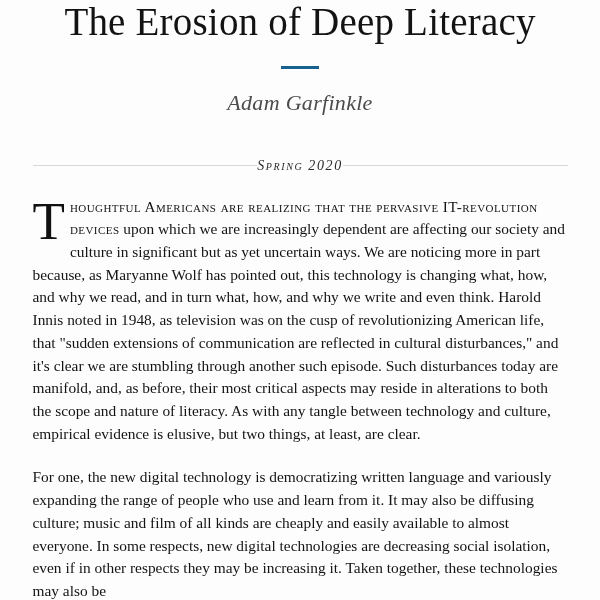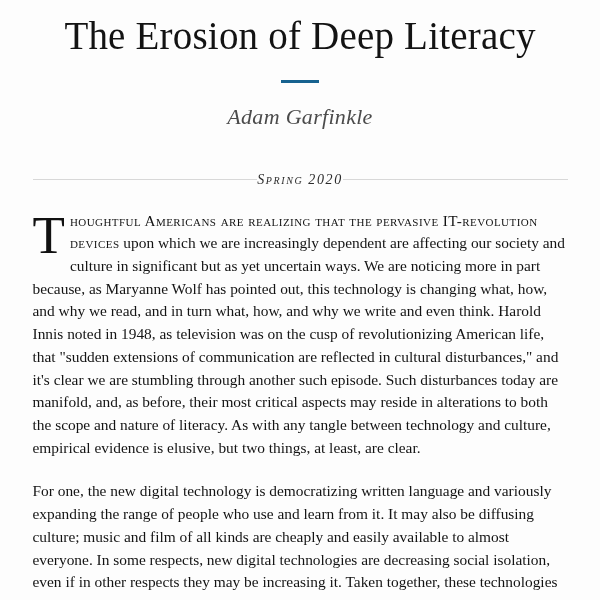--- a/index.html
+++ b/index.html
@@ -17,21 +17,20 @@
 
   .page {
     width: 600px;
     height: 600px;
     position: relative;
     background: #fdfdfd;
     box-sizing: border-box;
   }
 
   .article-header {
-    padding-top: 14px;
     text-align: center;
   }
 
   .article-title {
     font-family: "Liberation Serif", "DejaVu Serif", serif;
     font-size: 39px;
     font-weight: 400;
     line-height: 1.12;
     color: #131313;
     margin: 0;

